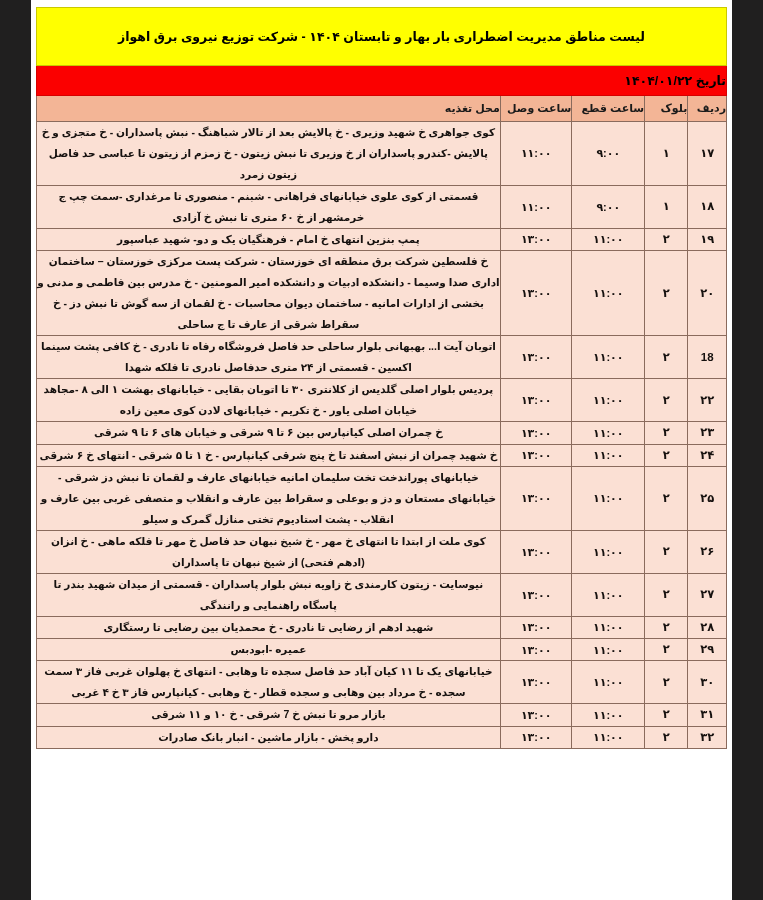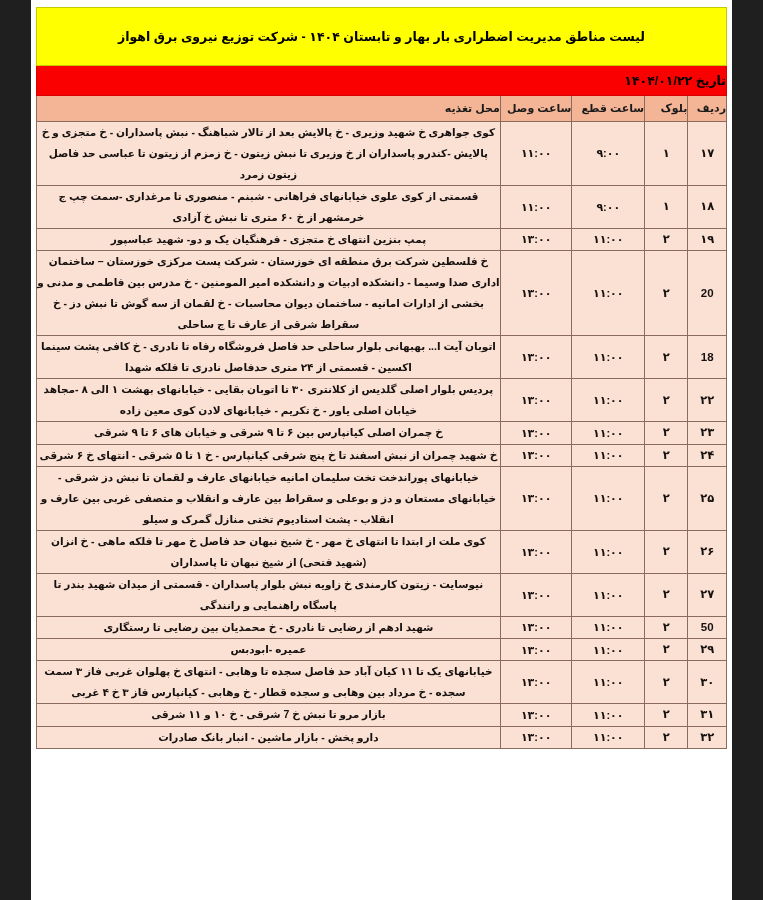--- a/index.html
+++ b/index.html
@@ -154,24 +154,24 @@
             <td class="cell cell-num">۱</td>
             <td class="cell cell-time">۹:۰۰</td>
             <td class="cell cell-time">۱۱:۰۰</td>
             <td class="cell cell-desc">قسمتی از کوی علوی خیابانهای فراهانی - شبنم - منصوری تا مرغداری -سمت چپ ج خرمشهر از خ ۶۰ متری تا نبش خ آزادی</td>
           </tr>
           <tr>
             <td class="cell cell-num">۱۹</td>
             <td class="cell cell-num">۲</td>
             <td class="cell cell-time">۱۱:۰۰</td>
             <td class="cell cell-time">۱۳:۰۰</td>
-            <td class="cell cell-desc">پمپ بنزین انتهای خ متجزی  - فرهنگیان یک و دو- شهید عباسپور</td>
-          </tr>
-          <tr>
-            <td class="cell cell-num">20</td>
+            <td class="cell cell-desc">پمپ بنزین انتهای خ امام  - فرهنگیان یک و دو- شهید عباسپور</td>
+          </tr>
+          <tr>
+            <td class="cell cell-num">۲۰</td>
             <td class="cell cell-num">۲</td>
             <td class="cell cell-time">۱۱:۰۰</td>
             <td class="cell cell-time">۱۳:۰۰</td>
             <td class="cell cell-desc">خ فلسطین  شرکت برق منطقه ای خوزستان - شرکت پست مرکزی خوزستان – ساختمان اداری صدا وسیما -  دانشکده ادبیات و دانشکده امیر المومنین - خ مدرس بین فاطمی و مدنی و بخشی از ادارات امانیه - ساختمان دیوان محاسبات - خ لقمان از سه گوش تا نبش دز - خ سقراط شرقی از عارف تا ج ساحلی</td>
           </tr>
           <tr>
             <td class="cell cell-num">18</td>
             <td class="cell cell-num">۲</td>
             <td class="cell cell-time">۱۱:۰۰</td>
             <td class="cell cell-time">۱۳:۰۰</td>
@@ -203,31 +203,31 @@
             <td class="cell cell-num">۲</td>
             <td class="cell cell-time">۱۱:۰۰</td>
             <td class="cell cell-time">۱۳:۰۰</td>
             <td class="cell cell-desc">خیابانهای پوراندخت تخت سلیمان امانیه خیابانهای عارف و لقمان تا نبش دز شرقی -  خیابانهای مستعان و دز و بوعلی و سقراط بین عارف و انقلاب و متصفی غربی بین عارف و انقلاب - پشت استادیوم تختی منازل گمرک و سیلو</td>
           </tr>
           <tr>
             <td class="cell cell-num">۲۶</td>
             <td class="cell cell-num">۲</td>
             <td class="cell cell-time">۱۱:۰۰</td>
             <td class="cell cell-time">۱۳:۰۰</td>
-            <td class="cell cell-desc">کوی ملت از ابتدا تا انتهای خ مهر  - خ شیخ نبهان حد فاصل خ مهر تا فلکه ماهی - خ انزان (شهید فتحی) از شیخ نبهان تا پاسداران</td>
+            <td class="cell cell-desc">کوی ملت از ابتدا تا انتهای خ مهر  - خ شیخ نبهان حد فاصل خ مهر تا فلکه ماهی - خ انزان (ادهم فتحی) از شیخ نبهان تا پاسداران</td>
           </tr>
           <tr>
             <td class="cell cell-num">۲۷</td>
             <td class="cell cell-num">۲</td>
             <td class="cell cell-time">۱۱:۰۰</td>
             <td class="cell cell-time">۱۳:۰۰</td>
             <td class="cell cell-desc">نیوسایت  - زیتون کارمندی خ زاویه نبش بلوار پاسداران - قسمتی از میدان شهید بندر تا پاسگاه راهنمایی و رانندگی</td>
           </tr>
           <tr>
-            <td class="cell cell-num">50</td>
+            <td class="cell cell-num">۲۸</td>
             <td class="cell cell-num">۲</td>
             <td class="cell cell-time">۱۱:۰۰</td>
             <td class="cell cell-time">۱۳:۰۰</td>
             <td class="cell cell-desc">شهید ادهم از رضایی تا نادری  - خ محمدیان بین رضایی تا رستگاری</td>
           </tr>
           <tr>
             <td class="cell cell-num">۲۹</td>
             <td class="cell cell-num">۲</td>
             <td class="cell cell-time">۱۱:۰۰</td>
             <td class="cell cell-time">۱۳:۰۰</td>

